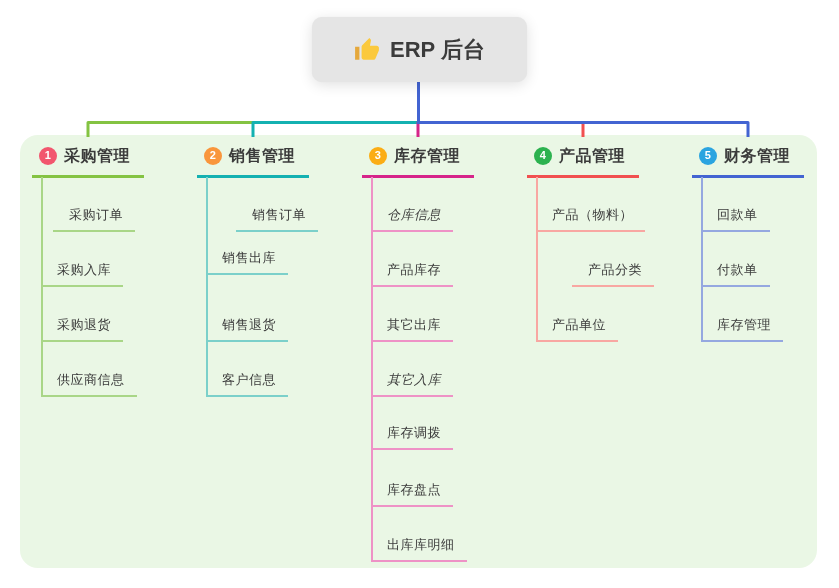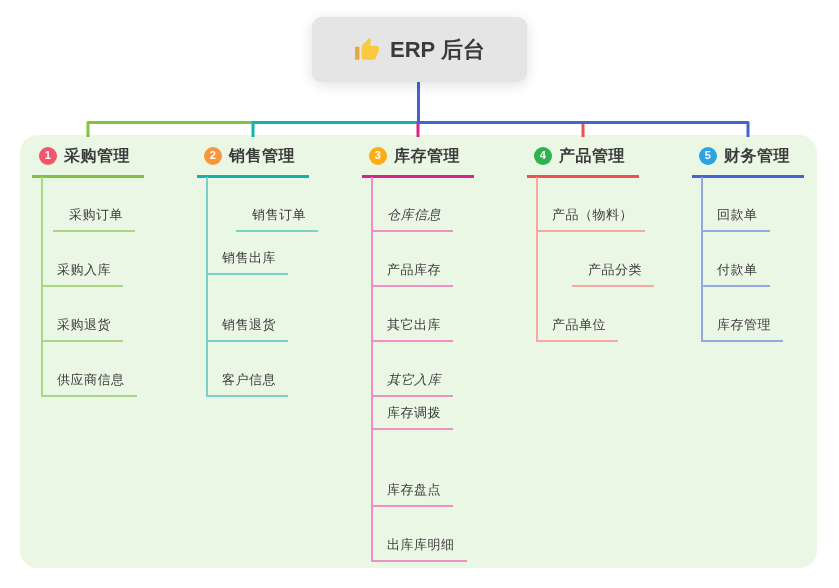--- a/index.html
+++ b/index.html
@@ -107,21 +107,21 @@
       </div>
       <div class="child-node" style="left: 371px; top: 253px; border-bottom-color: rgb(238, 146, 198);">
         <span>产品库存</span>
       </div>
       <div class="child-node" style="left: 371px; top: 308px; border-bottom-color: rgb(238, 146, 198); justify-content: flex-end;">
         <span>其它出库</span>
       </div>
       <div class="child-node" style="left: 371px; top: 363px; border-bottom-color: rgb(238, 146, 198); font-style: italic;">
         <span>其它入库</span>
       </div>
-      <div class="child-node" style="left: 371px; top: 396px; border-bottom-color: rgb(238, 146, 198);">
+      <div class="child-node" style="left: 371px; top: 416px; border-bottom-color: rgb(238, 146, 198);">
         <span>库存调拨</span>
       </div>
       <div class="child-node" style="left: 371px; top: 473px; border-bottom-color: rgb(238, 146, 198);">
         <span>库存盘点</span>
       </div>
       <div class="child-node" style="left: 371px; top: 528px; border-bottom-color: rgb(238, 146, 198);">
         <span>出库库明细</span>
       </div>
       <div class="branch-title" style="left: 527px; top: 145px; border-bottom-color: rgb(241, 80, 80);">
         <span class="badge" style="background: rgb(44, 178, 79);">4</span>

